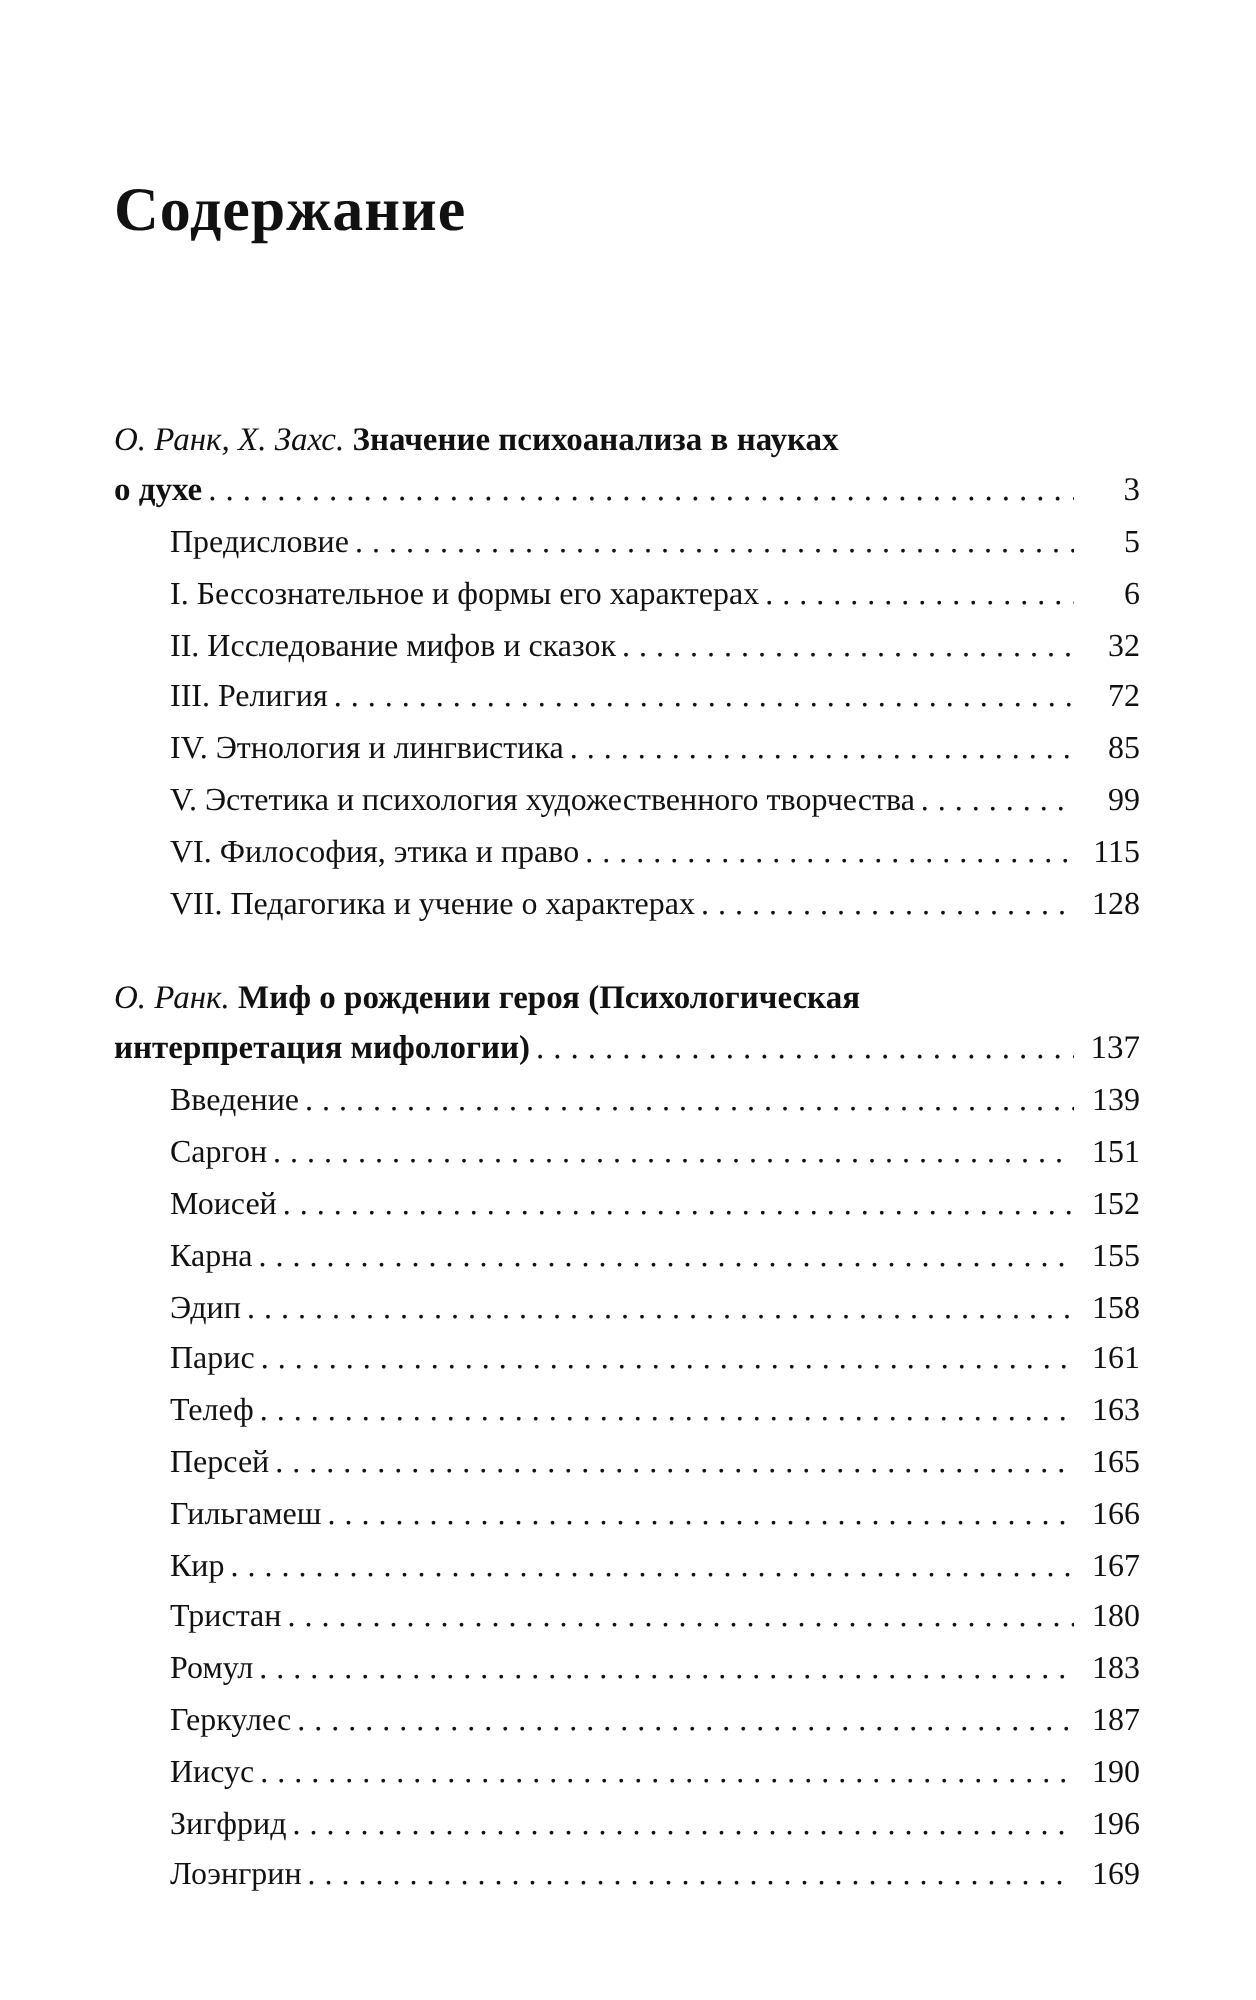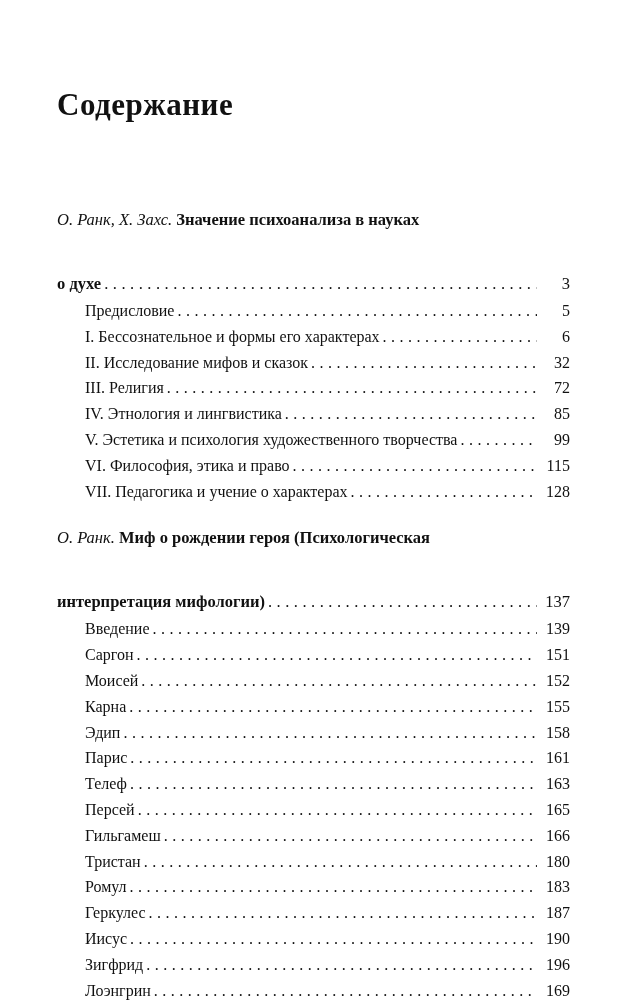--- a/index.html
+++ b/index.html
@@ -34,21 +34,20 @@
     font-size: 16.5px;
     line-height: 24.5px;
     white-space: nowrap;
   }
   .author {
     font-style: italic;
     font-weight: normal;
   }
   .head-bold {
     font-weight: bold;
-    margin-top: 39px;
   }
   .toc-row {
     display: flex;
     align-items: baseline;
     line-height: 25.8px;
     font-size: 16px;
   }
   .head-line2 {
     font-size: 16.5px;
     line-height: 24.5px;
@@ -207,20 +206,25 @@
     <span class="dots"></span>
     <span class="pg">165</span>
   </div>
 
   <div class="toc-row item-row">
     <span class="label">Гильгамеш</span>
     <span class="dots"></span>
     <span class="pg">166</span>
   </div>
 
+  <div class="toc-row item-row">
+    <span class="label">Кир</span>
+    <span class="dots"></span>
+    <span class="pg">167</span>
+  </div>
 
   <div class="toc-row item-row">
     <span class="label">Тристан</span>
     <span class="dots"></span>
     <span class="pg">180</span>
   </div>
 
   <div class="toc-row item-row">
     <span class="label">Ромул</span>
     <span class="dots"></span>

